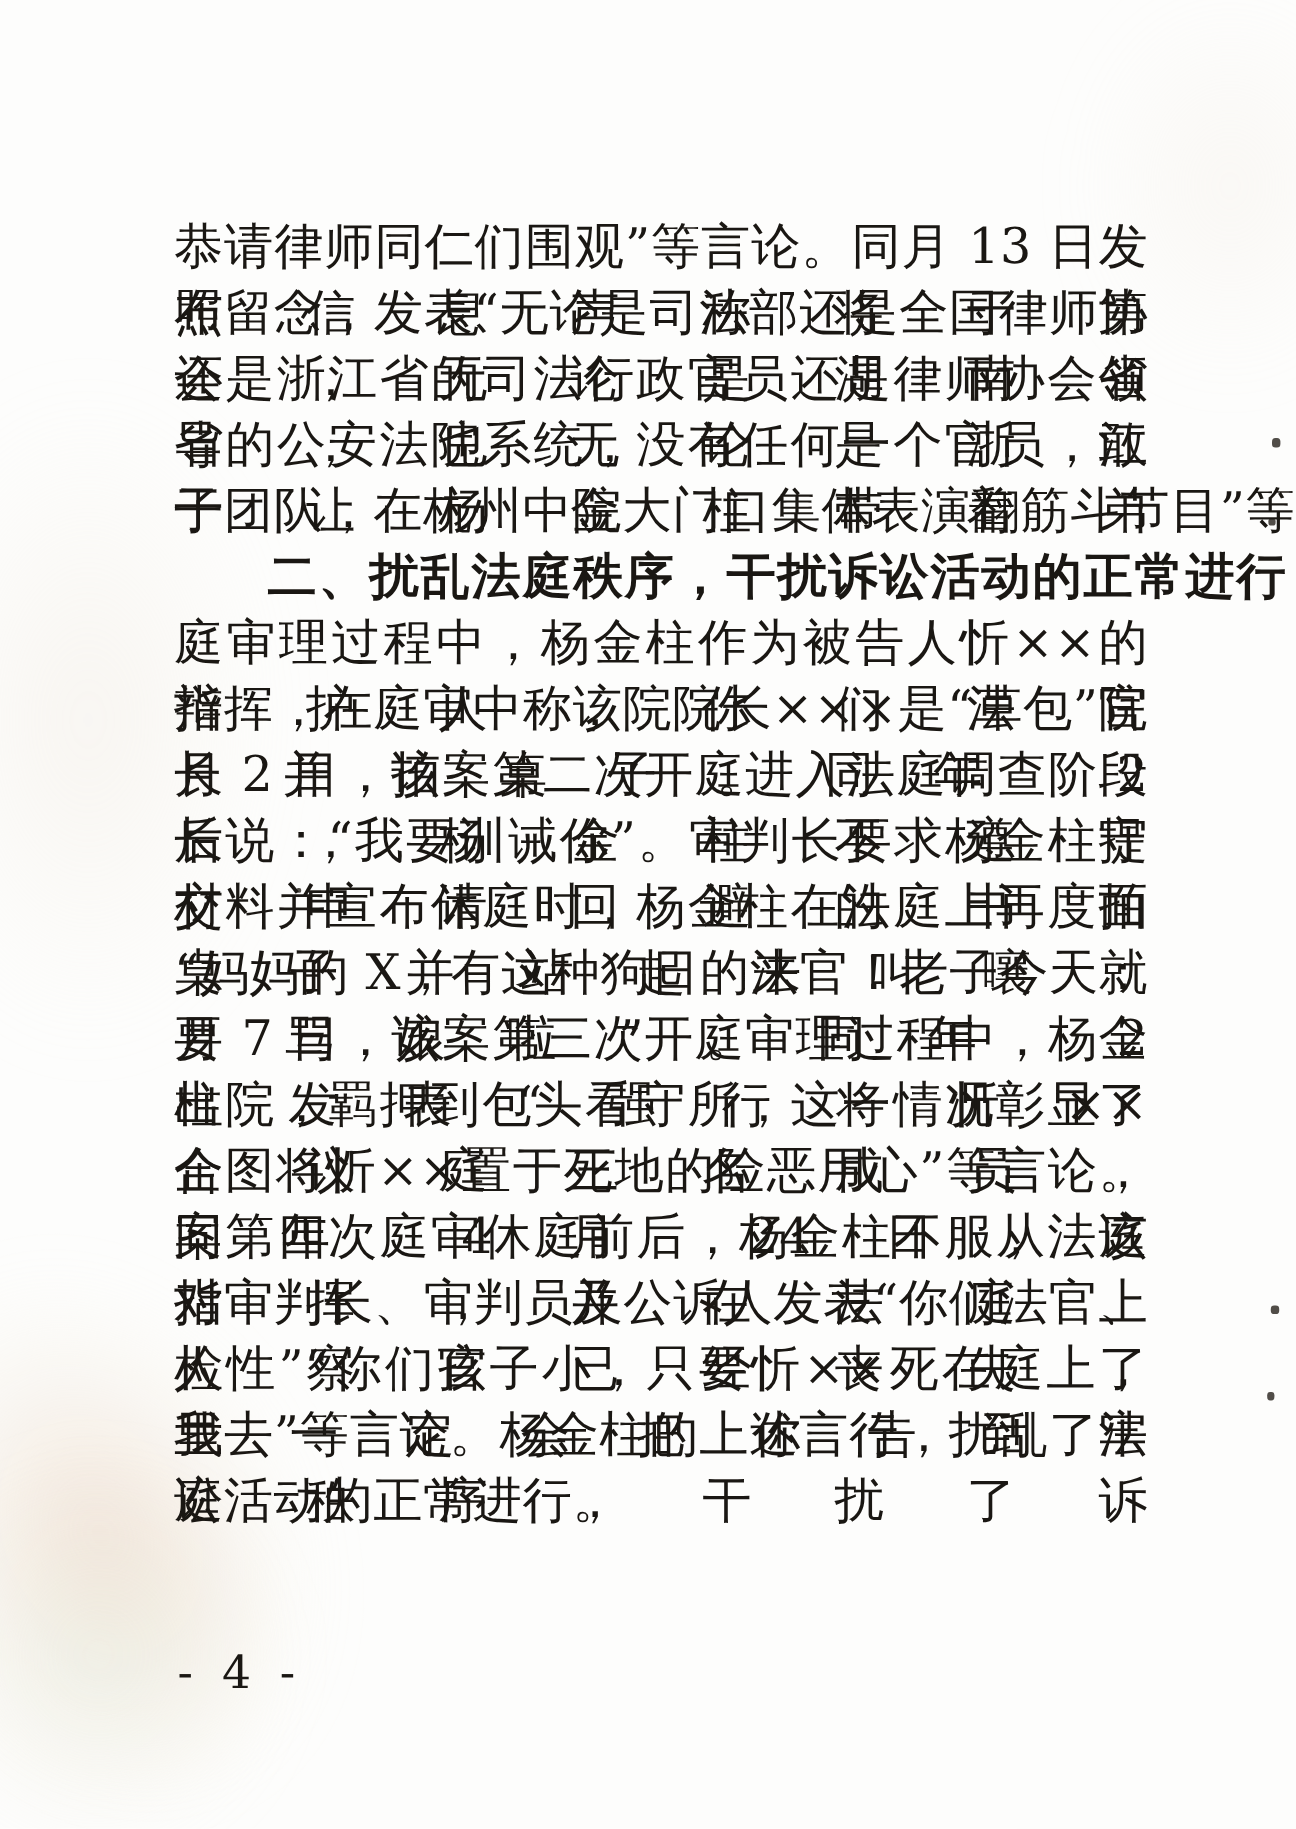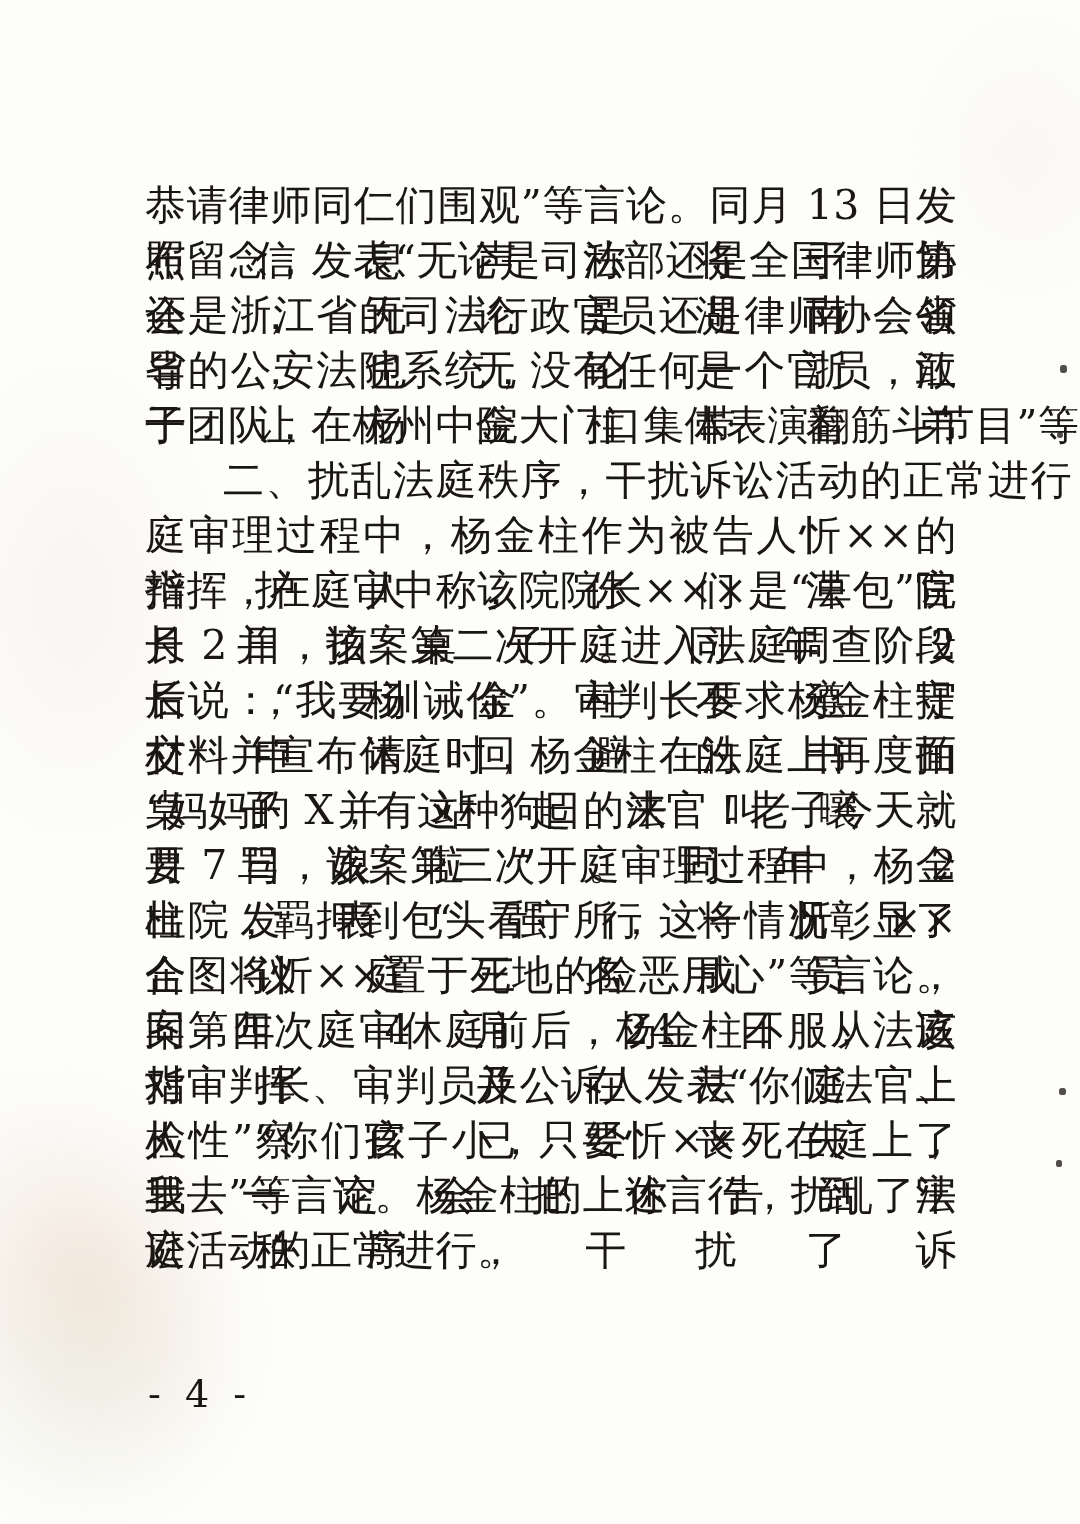--- a/index.html
+++ b/index.html
@@ -98,21 +98,21 @@
   .doc-line {
     height: 55px;
     line-height: 55px;
     font-size: 41px;
     letter-spacing: 0.5px;
     white-space: pre;
     color: #1a1713;
   }
 
   .doc-line.heading {
-    font-weight: normal;
+    font-weight: bold;
     letter-spacing: 1.5px;
   }
 
   .doc-line.indent {
     text-indent: 78px;
   }
 
   .doc-line.justify {
     white-space: normal;
     text-align: justify;

